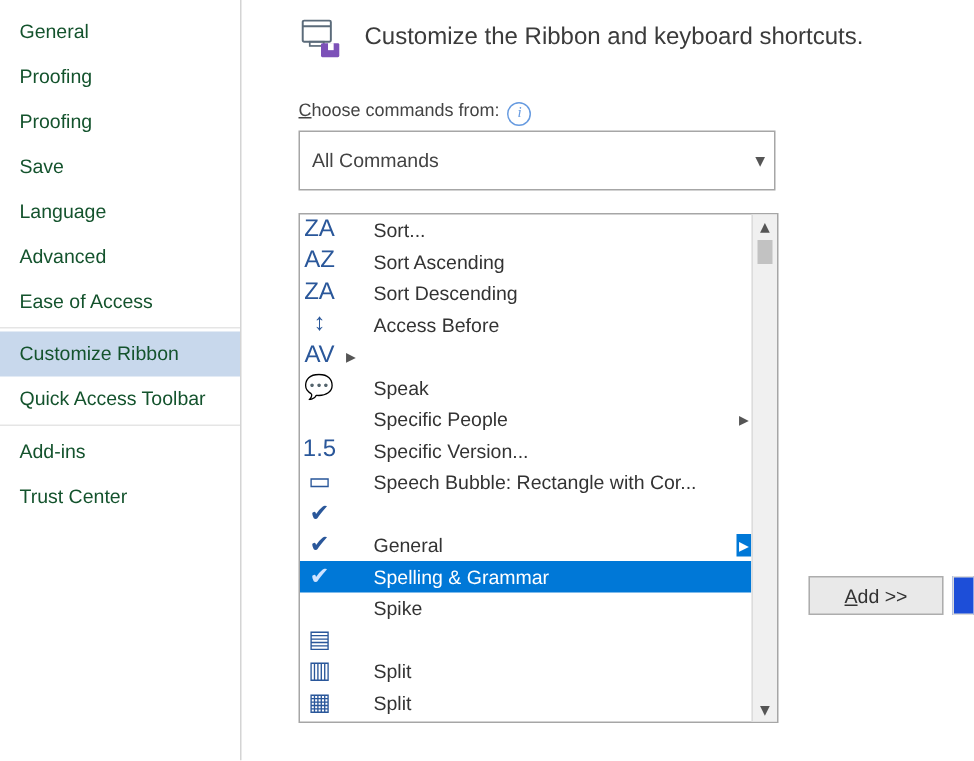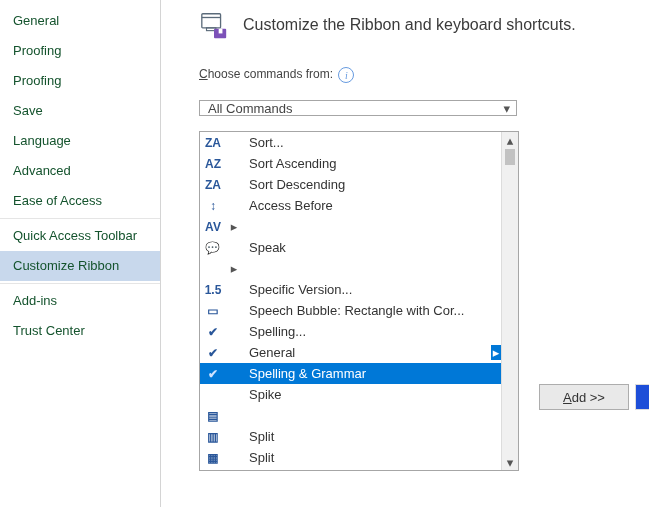--- a/index.html
+++ b/index.html
@@ -7,37 +7,37 @@
   .root{display:flex;height:100%;}
   
   .cats{width:160px;border-right:1px solid #d4d4d4;padding-top:6px;}
   .cat{padding:7px 0 8px 13px;cursor:pointer;color:#14532d;}
   .cat[data-selected="true"]{background:#c8d8ec;}
   .cat-sep{height:1px;background:#e5e5e5;margin:2px 0;}
   
   .main{flex:1;padding:10px 10px 0 38px;position:relative;box-sizing:border-box;}
   .title-row{display:flex;align-items:center;gap:14px;margin-bottom:26px;}
   .title{font-size:16px;color:#3b3b3b;}
-  .label-row{font-size:12px;margin-bottom:18px;color:#444;}
+  .label-row{font-size:12px;margin-bottom:4px;color:#444;}
   .label-row .u{text-decoration:underline;}
   .info-badge{display:inline-flex;width:14px;height:14px;border:1px solid #679be0;
               border-radius:50%;color:#679be0;font-size:10px;font-style:italic;
               font-family:Georgia,serif;align-items:center;justify-content:center;
               margin-left:2px;position:relative;top:1px;}
-  .combo{width:318px;height:16px;border:1px solid #a6a6a6;display:flex;align-items:center;
+  .combo{width:318px;height:40px;border:1px solid #a6a6a6;display:flex;align-items:center;
          padding:0 6px 0 8px;justify-content:space-between;color:#444;box-sizing:border-box;gap:13px;}
   .combo .tri{color:#555;}
   
   .list-wrap{margin-top:15px;width:320px;height:340px;border:1px solid #a6a6a6;
              display:flex;box-sizing:border-box;}
   .list{flex:1;overflow:hidden;}
   .row{display:flex;align-items:center;height:21px;padding-left:5px;gap:8px;
        color:#333;white-space:nowrap;}
   .row .ico{width:16px;height:16px;flex:0 0 16px;display:flex;align-items:center;
-            justify-content:center;font-size:12px;color:#2a579a;font-weight:bold;}
+            justify-content:center;font-size:16px;color:#2a579a;}
   .row .txt{flex:1;overflow:hidden;text-overflow:ellipsis;margin-left:20px;}
   .row .arrow{width:10px;text-align:center;color:#555;}
   .row.sel{background:#0078d7;color:#fff;}
   .row.sel .ico{color:#cfe3ff;}
   .row.sel .arrow{color:#fff;}
   .scrollbar{width:16px;background:#f0f0f0;border-left:1px solid #dcdcdc;
              display:flex;flex-direction:column;}
   .sb-btn{height:16px;display:flex;align-items:center;justify-content:center;
           color:#555;}
   .sb-thumb{width:10px;margin:1px auto;background:#c2c2c2;flex:0 0 16px;}
@@ -57,22 +57,22 @@
 
   <div class="cats" id="cats">
       <div class="cat">General</div>
       <div class="cat">Proofing</div>
       <div class="cat">Proofing</div>
       <div class="cat">Save</div>
       <div class="cat">Language</div>
       <div class="cat">Advanced</div>
       <div class="cat">Ease of Access</div>
       <div class="cat-sep"></div>
+      <div class="cat" data-selected="true">Customize Ribbon</div>
       <div class="cat">Quick Access Toolbar</div>
-      <div class="cat" data-selected="true">Customize Ribbon</div>
       <div class="cat-sep"></div>
       <div class="cat">Add-ins</div>
       <div class="cat">Trust Center</div>
     </div>
 
   <div class="main">
 
     <div class="title-row">
       <span>
         <svg class="mainicon-svg" viewBox="0 0 32 32">
@@ -122,35 +122,35 @@
             <span class="ico">AV</span>
             <span class="arrow">▸</span>
           </div>
           <div class="row">
             <span class="ico">💬</span>
             <span class="txt">Speak</span>
             <span class="arrow"></span>
           </div>
           <div class="row">
             <span class="ico"></span>
+            <span class="txt">Specific People</span>
             <span class="arrow">▸</span>
           </div>
           <div class="row">
             <span class="ico">1.5</span>
             <span class="txt">Specific Version...</span>
             <span class="arrow"></span>
           </div>
           <div class="row">
             <span class="ico">▭</span>
             <span class="txt">Speech Bubble: Rectangle with Cor...</span>
             <span class="arrow"></span>
           </div>
           <div class="row">
             <span class="ico">✔</span>
-            <span class="txt">Spelling...</span>
             <span class="arrow"></span>
           </div>
           <div class="row">
             <span class="ico">✔</span>
             <span class="txt">General</span>
             <span class="arrow" style="background: rgb(0, 120, 215); color: rgb(255, 255, 255);">▸</span>
           </div>
           <div class="row sel">
             <span class="ico">✔</span>
             <span class="txt">Spelling &amp; Grammar</span>

